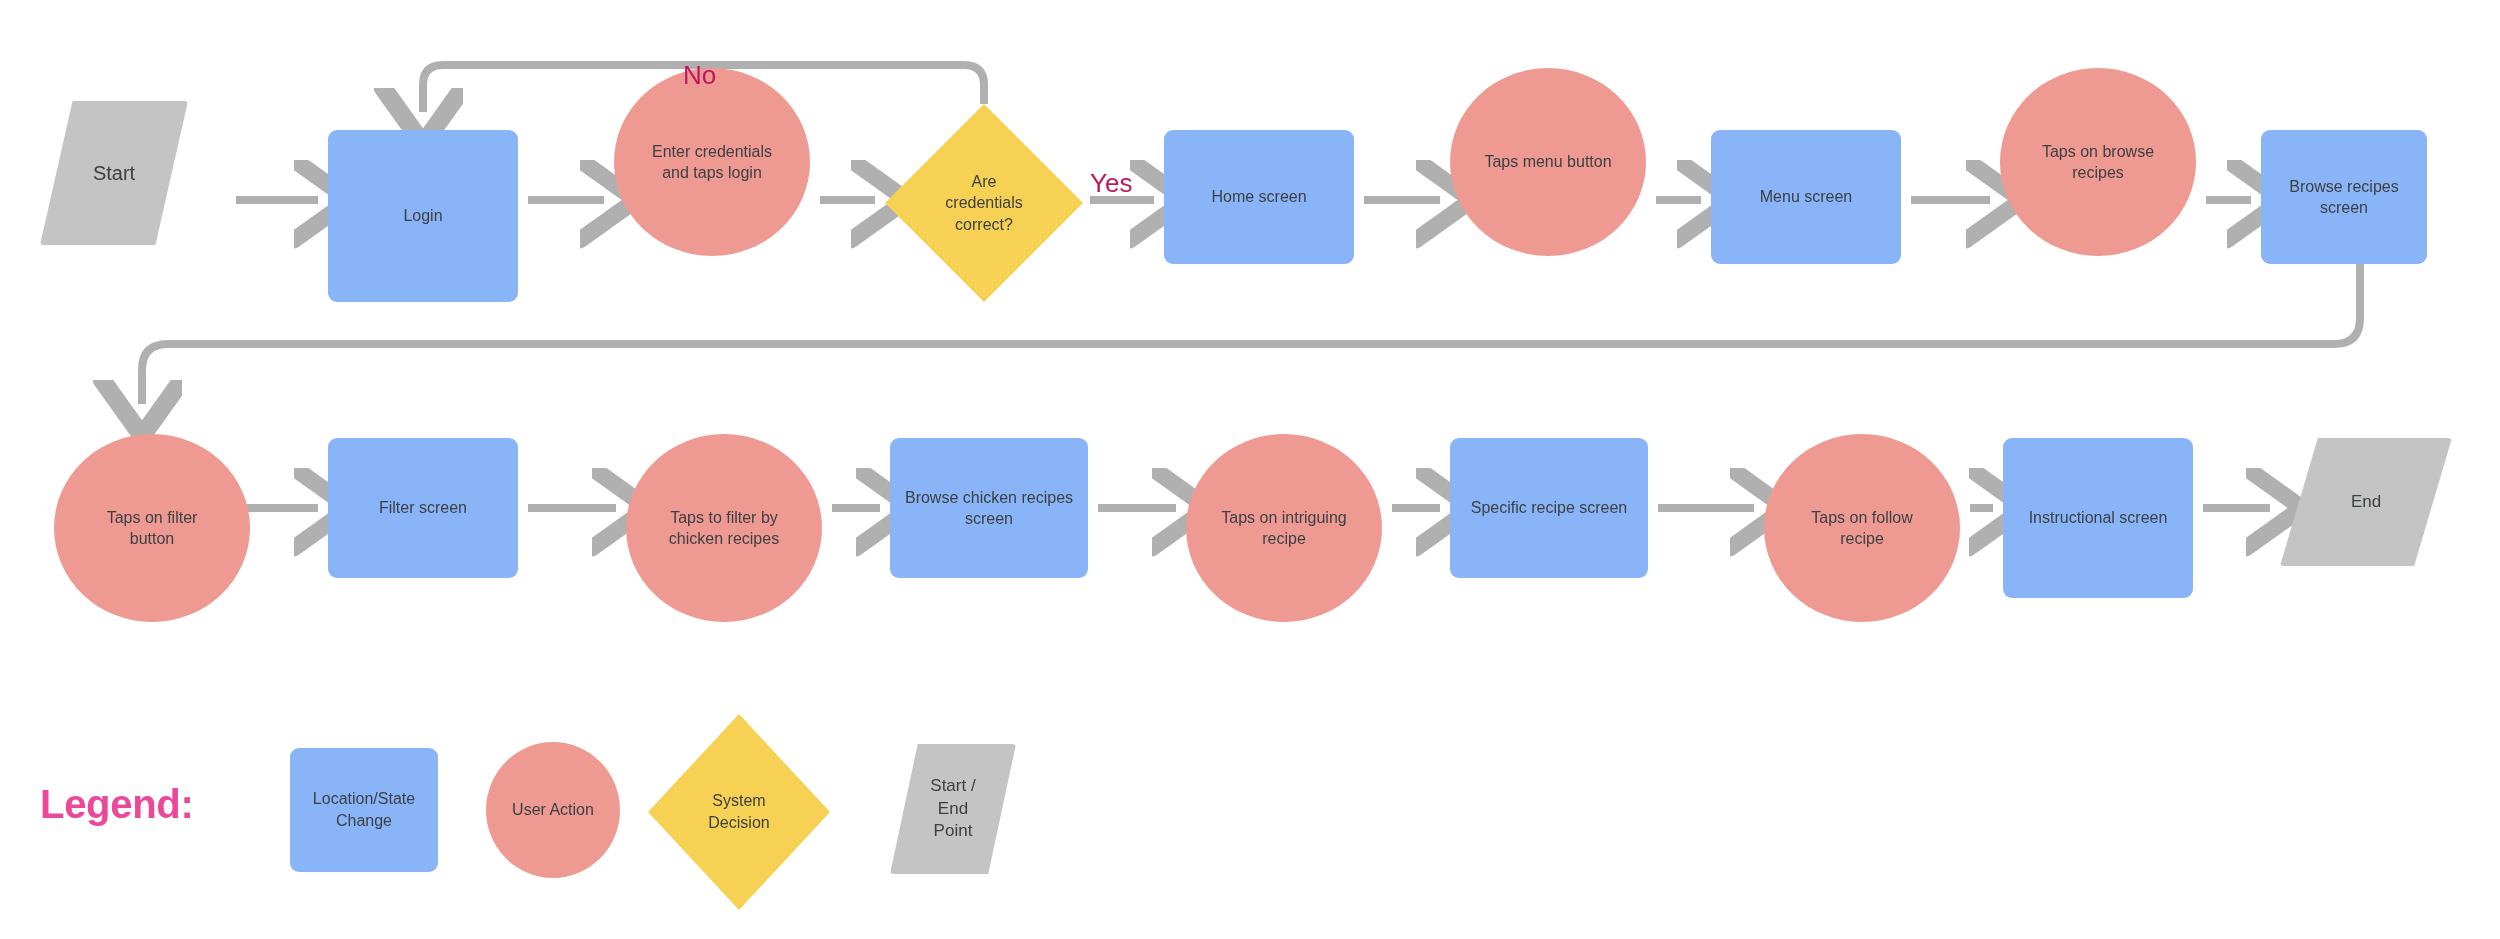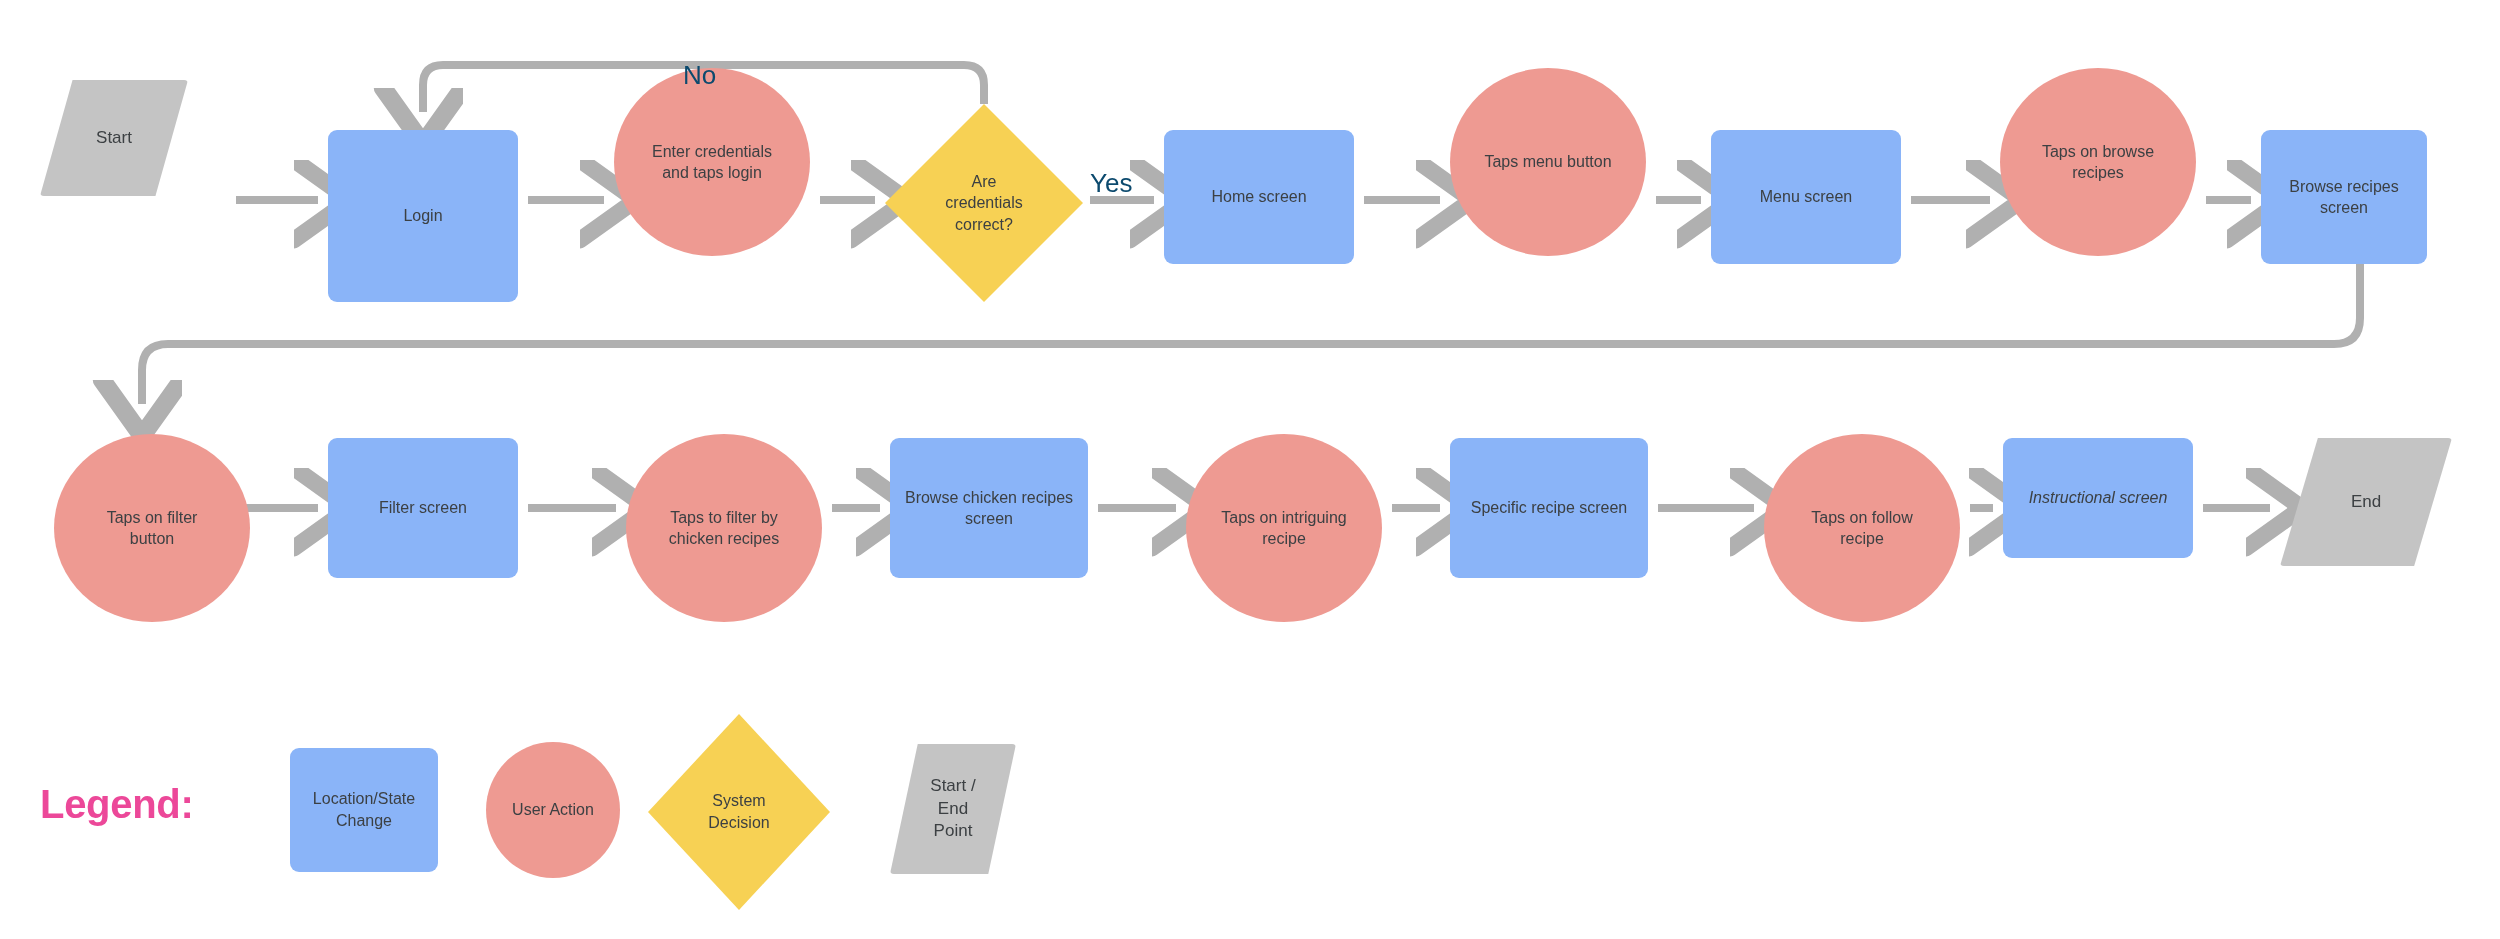--- a/index.html
+++ b/index.html
@@ -19,21 +19,21 @@
   .node .lbl{display:block;padding:0 6px;white-space:pre-line;}
 
   
   .shape-rect{background:#8ab4f8;border-radius:9px;}
   .shape-ellipse{background:#ee9a92;border-radius:50%;}
   .shape-diamond{background:#f7d154;
      clip-path:polygon(50% 0%,100% 50%,50% 100%,0% 50%);border-radius:2px;}
   .shape-parallelogram{background:#c4c4c4;
      clip-path:polygon(22% 0%,100% 0%,78% 100%,0% 100%);border-radius:4px;}
 
-  .edge-label{position:absolute;color:#0c4a6e;font-weight:400;white-space:nowrap;}
+  .edge-label{position:absolute;color:#be185d;font-weight:400;white-space:nowrap;}
 
   .legend-title{position:absolute;font-weight:bold;color:#ec4899;letter-spacing:-0.3px;}
   .legend-node{position:absolute;display:flex;align-items:center;justify-content:center;
                text-align:center;line-height:1.35;box-sizing:border-box;}
 </style>
 </head>
 <body>
 
 <div id="canvas">
 
@@ -66,21 +66,21 @@
       <line x1="1970" y1="508" x2="1993" y2="508"></line>
       <line x1="2203" y1="508" x2="2270" y2="508"></line>
     </g>
 
     <path d="M984,104 L984,85 Q984,65 964,65 L443,65 Q423,65 423,85 L423,112" stroke="#b0b0b0" stroke-width="8" fill="none" stroke-linecap="butt" marker-end="url(#ah2)"></path>
 
     <path d="M2360,264 L2360,318 Q2360,344 2334,344 L168,344 Q142,344 142,370 L142,404" stroke="#b0b0b0" stroke-width="8" fill="none" stroke-linecap="butt" marker-end="url(#ah2)"></path>
   </svg>
 
   <div id="nodes">
-      <div class="node shape-parallelogram" style="left: 40px; top: 80px; width: 148px; height: 116px; font-size: 17px;">
+      <div class="node shape-parallelogram" style="left: 40px; top: 101px; width: 148px; height: 144px; font-size: 20px;">
         <span class="lbl" style="max-width: 104px;">Start</span>
       </div>
       <div class="node shape-rect" style="left: 328px; top: 130px; width: 190px; height: 172px; font-size: 16px;">
         <span class="lbl">Login</span>
       </div>
       <div class="node shape-ellipse" style="left: 614px; top: 68px; width: 196px; height: 188px; font-size: 16px;">
         <span class="lbl" style="max-width: 161px;">Enter credentials
 and taps login</span>
       </div>
       <div class="node shape-diamond" style="left: 885px; top: 104px; width: 198px; height: 198px; font-size: 16px;">
@@ -123,21 +123,21 @@
         <span class="lbl" style="max-width: 161px;">Taps on intriguing
 recipe</span>
       </div>
       <div class="node shape-rect" style="left: 1450px; top: 438px; width: 198px; height: 140px; font-size: 16px;">
         <span class="lbl">Specific recipe screen</span>
       </div>
       <div class="node shape-ellipse" style="left: 1764px; top: 434px; width: 196px; height: 188px; font-size: 16px;">
         <span class="lbl" style="max-width: 161px;">Taps on follow
 recipe</span>
       </div>
-      <div class="node shape-rect" style="left: 2003px; top: 438px; width: 190px; height: 120px; font-size: 16px; font-style: italic;">
+      <div class="node shape-rect" style="left: 2003px; top: 438px; width: 190px; height: 160px; font-size: 16px;">
         <span class="lbl">Instructional screen</span>
       </div>
       <div class="node shape-parallelogram" style="left: 2280px; top: 438px; width: 172px; height: 128px; font-size: 17px;">
         <span class="lbl" style="max-width: 120px;">End</span>
       </div>
     </div>
 
   <div id="edge-labels">
       <div class="edge-label" style="left: 683px; top: 60px; font-size: 26px;">No</div>
       <div class="edge-label" style="left: 1090px; top: 168px; font-size: 26px;">Yes</div>

